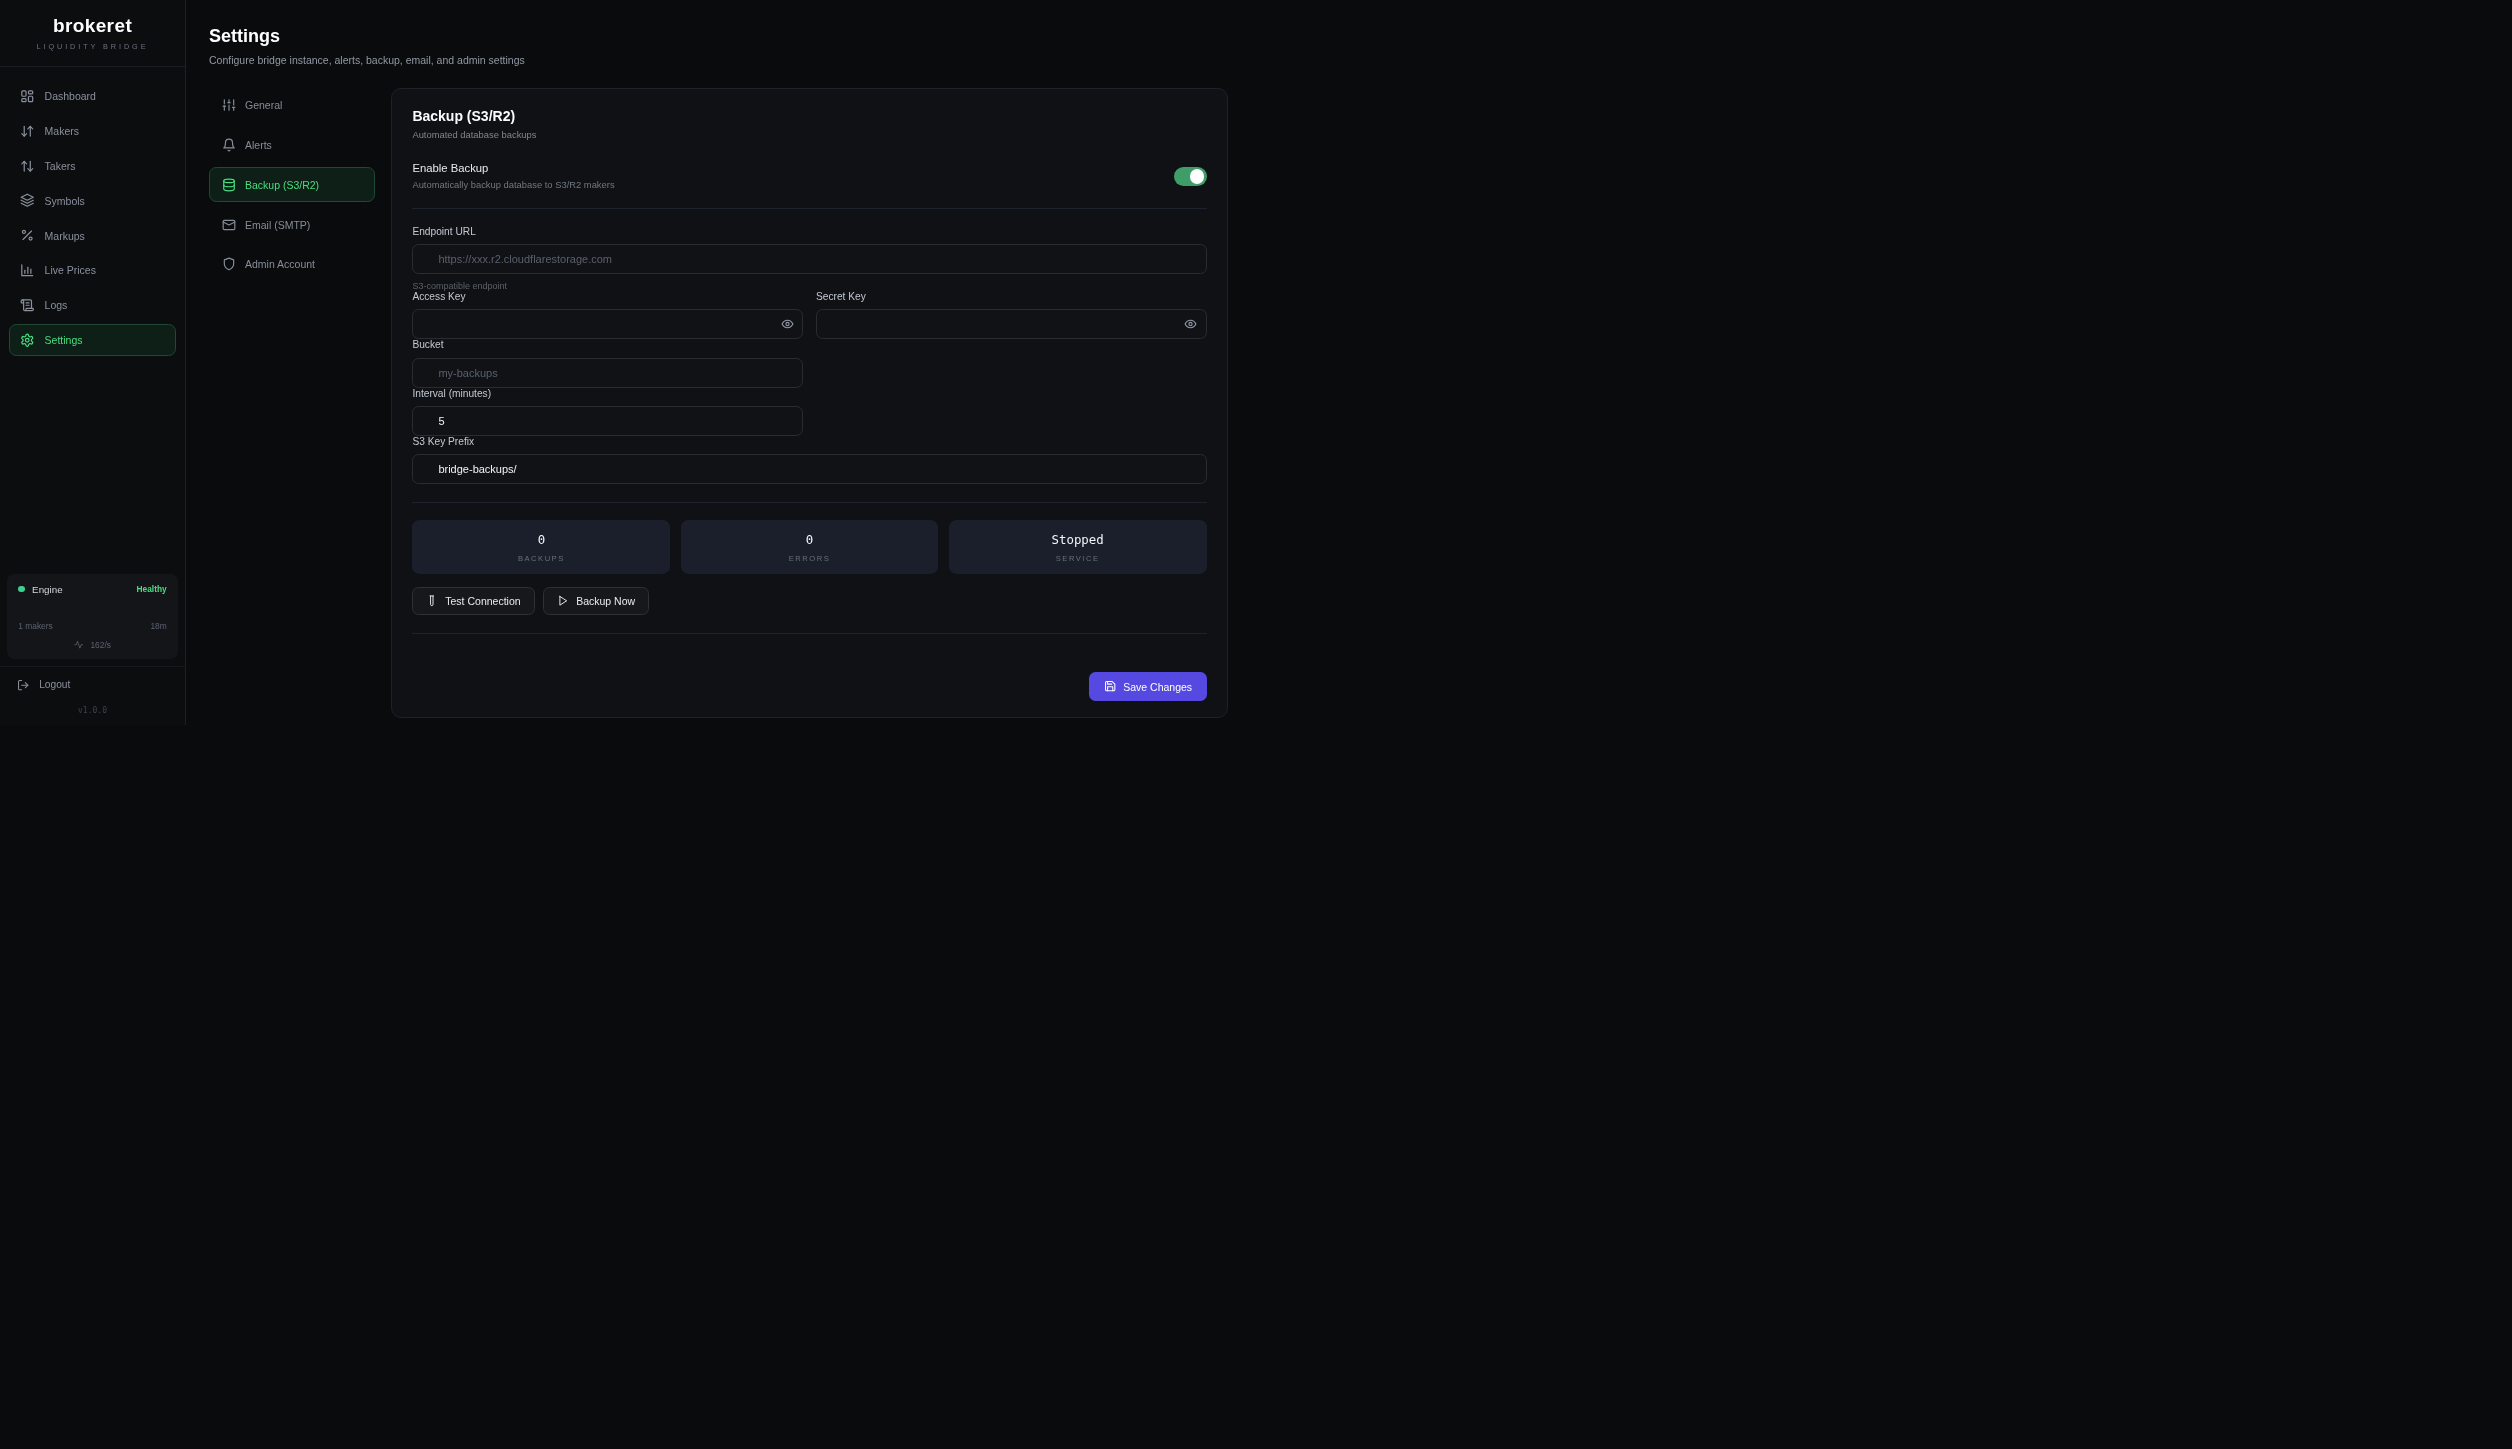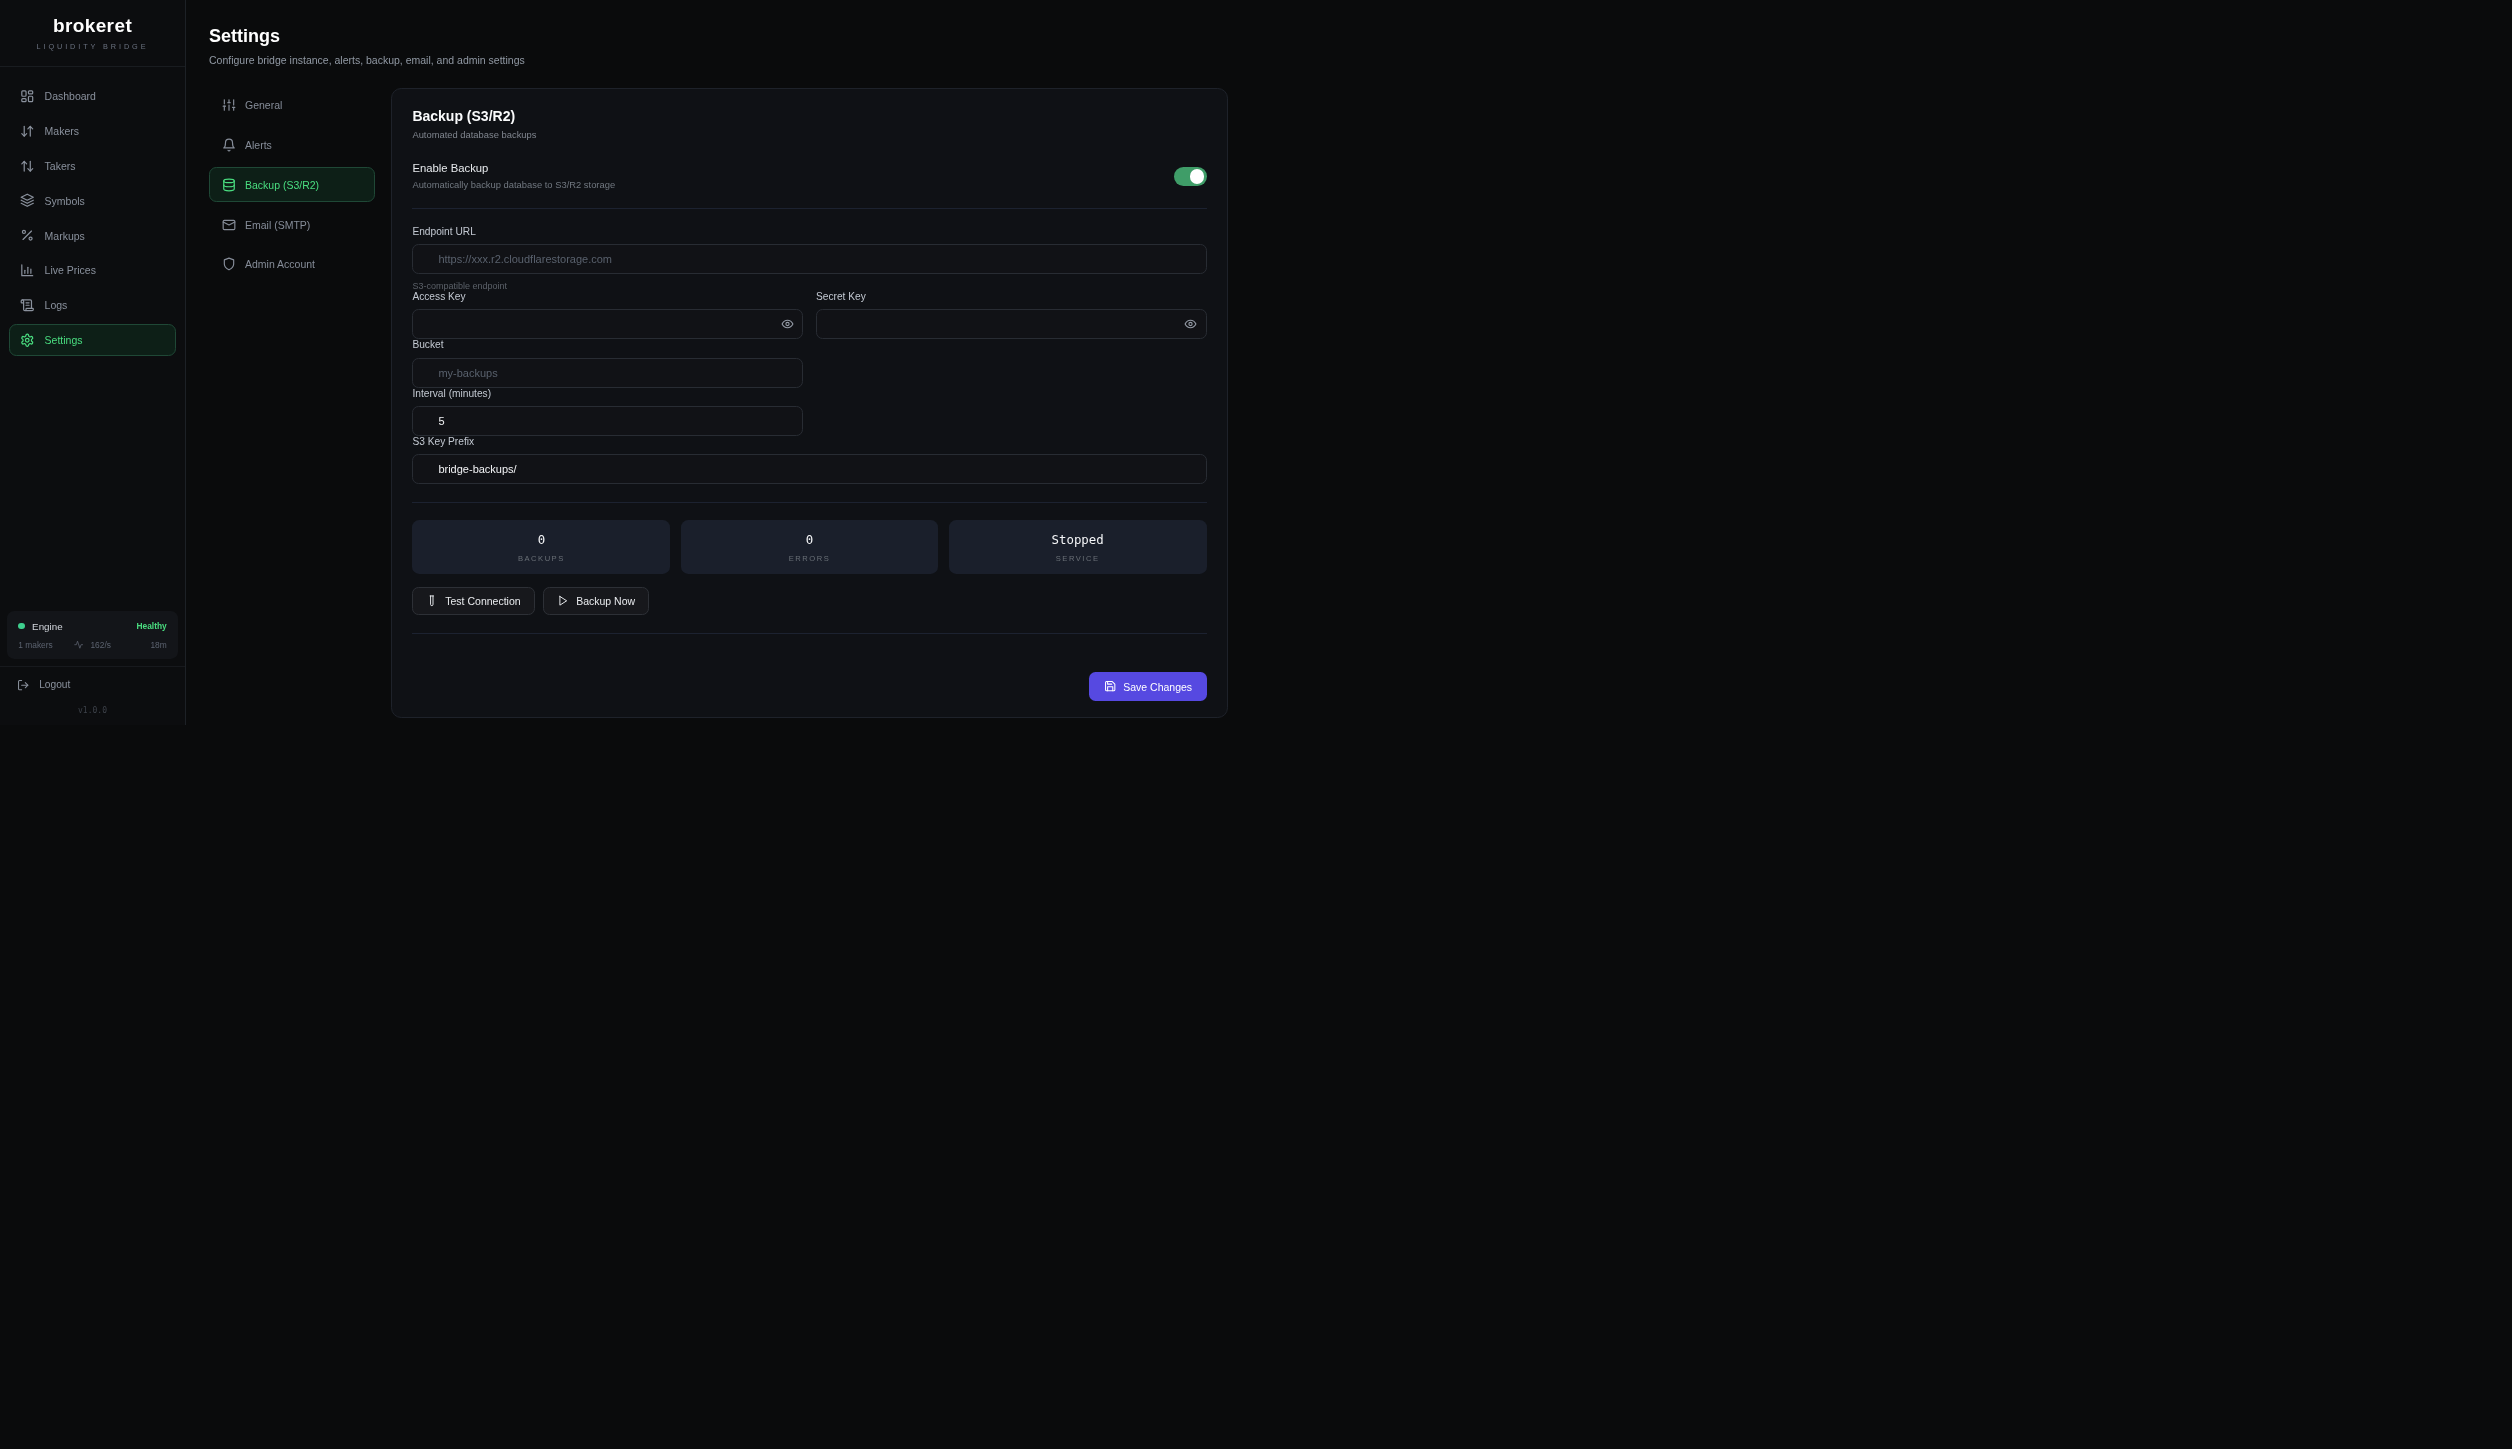--- a/index.html
+++ b/index.html
@@ -41,21 +41,21 @@
   .engine-card {
     margin:0 7.3px 7.3px 7.3px; background:#131519; border-radius:7.3px;
     padding:9.4px 11px;
   }
   .engine-row1 { display:flex; align-items:center; gap:7.3px; }
   .dot { width:6.5px; height:6.5px; border-radius:50%; background:#3ecf8e; }
   .engine-name { font-size:9.8px; color:#d2d6dc; flex:1; }
   .engine-health { font-size:8.4px; font-weight:bold; color:#4ade80; }
   .engine-row2 { display:flex; align-items:center; margin-top:8px; color:#5c6370; font-size:8.4px; }
   .engine-makers { flex:1; }
-  .engine-rate { flex:1; display:flex; align-items:flex-end; gap:7px; justify-content:center; }
+  .engine-rate { flex:1; display:flex; align-items:flex-end; gap:7px; justify-content:center;margin-top:37px; }
   .engine-rate .ic { width:9.4px; height:9.4px; }
   .engine-uptime { flex:1; text-align:right; }
 
   .logout-row {
     display:flex; gap:9.4px;
     padding:11.6px 17.4px 4.4px 17.4px; border-top:0.7px solid #17191d;
     color:#8a919d; font-size:10.2px; cursor:pointer;
   }
   .logout-row .ic { width:12.4px; height:12.4px; }
   .version { text-align:center; padding:10.2px 0 10.2px 0;
@@ -337,21 +337,21 @@
       </div>
     </div>
 
     <section class="panel">
       <div class="panel-title">Backup (S3/R2)</div>
       <div class="panel-sub">Automated database backups</div>
 
       <div class="enable-row">
         <div>
           <div class="enable-label">Enable Backup</div>
-          <div class="enable-desc">Automatically backup database to S3/R2 storage</div>
+          <div class="enable-desc">Automatically backup database to S3/R2 makers</div>
         </div>
         <div class="toggle">
           <span class="knob"></span>
         </div>
       </div>
 
       <hr class="divider">
 
       <div>
         <div class="f-label">Endpoint URL</div>

